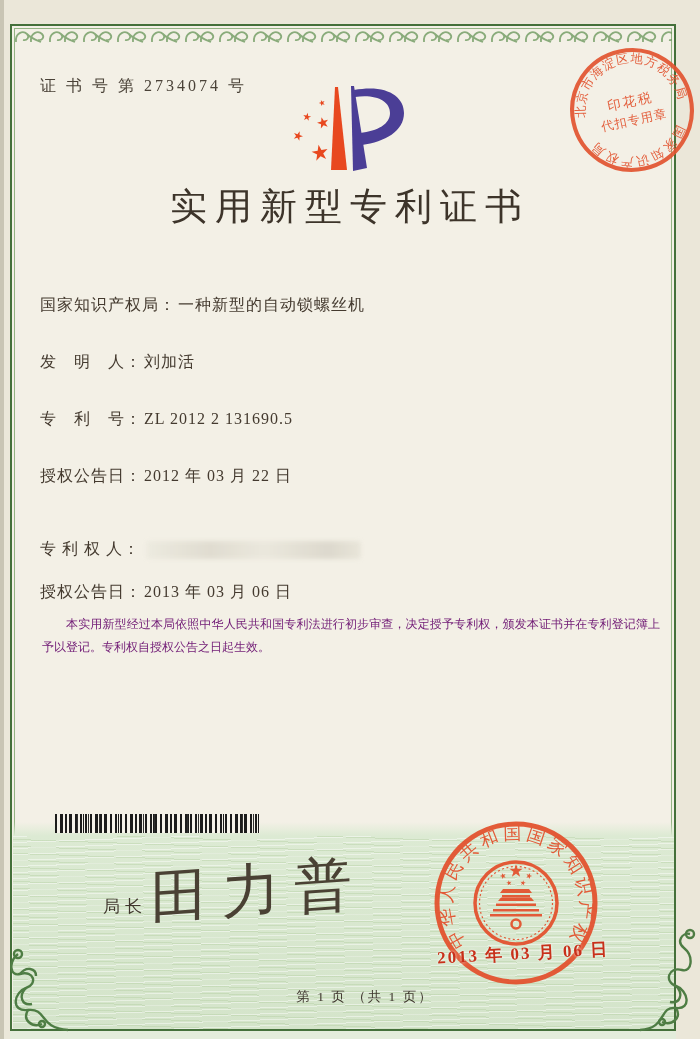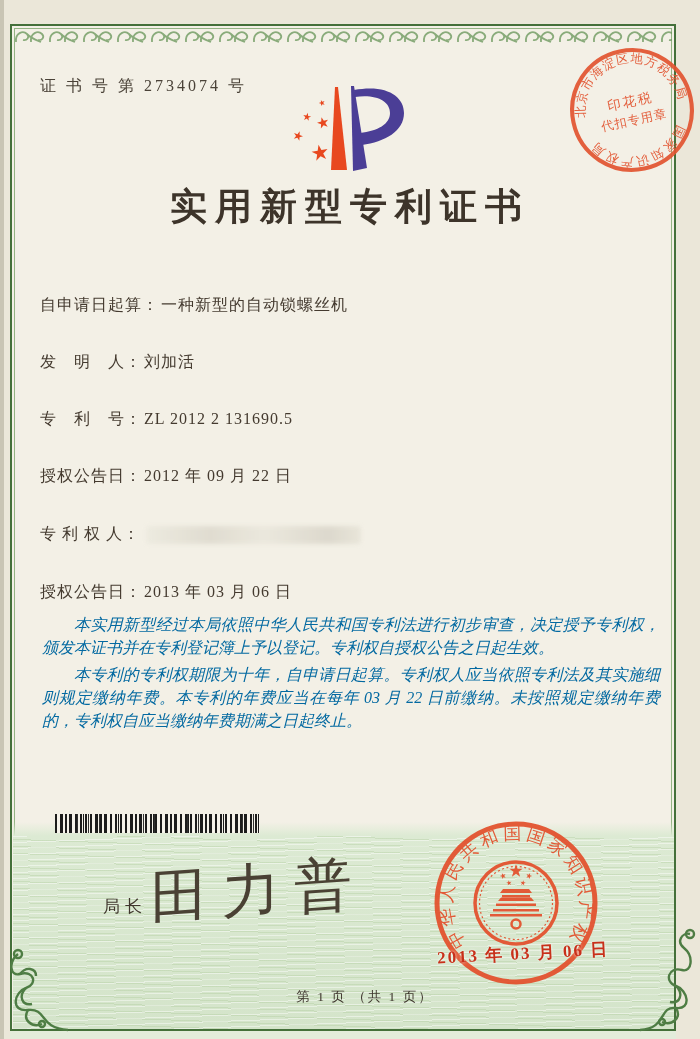--- a/index.html
+++ b/index.html
@@ -29,34 +29,34 @@
   }
   .below-strip{position:absolute; left:10px; top:1031px; width:666px; height:8px; background:#e3ecdb;}
   .cert-number{
     position:absolute; left:40px; top:76px; font-size:16px; letter-spacing:3px;
     color:#4a4238; z-index:3;
   }
   .logo{position:absolute; left:290px; top:86px; width:120px; height:90px; z-index:3;}
   .tax-stamp{position:absolute; left:567px; top:45px; width:130px; height:130px; z-index:5; opacity:.92;}
   .title{
     position:absolute; left:0; top:182px; width:100%; text-align:center;
-    font-size:37px; font-weight:700; letter-spacing:8px; color:#3d342a; z-index:3;
+    font-size:37px; font-weight:400; letter-spacing:8px; color:#3d342a; z-index:3;
   }
   .fields{position:absolute; left:40px; top:0; width:620px; z-index:3;}
   .field{position:absolute; left:0; font-size:16px; letter-spacing:1px; white-space:nowrap;}
-  .f0{top:295px}.f1{top:352px}.f2{top:409px}.f3{top:466px}.f4{top:524px}.f5{top:582px}
+  .f0{top:295px}.f1{top:352px}.f2{top:409px}.f3{top:466px}.f4{top:539px}.f5{top:582px}
   .field .val{margin-left:2px;margin-top:32px;}
   .smudge{
     display:inline-block; width:215px; height:18px; vertical-align:middle; margin-left:4px;
     background:linear-gradient(90deg,#eceadf,#ddd9cd 30%,#eae7dc 55%,#d9d5c9 85%,#e7e4d8);
     filter:blur(2px); border-radius:3px; opacity:.85;
   }
   .paragraphs{
     position:absolute; left:42px; top:613px; width:618px; z-index:3;
-    font-size:16px; line-height:23px; text-align:justify; color:#0369a1;font-style:italic;
+    font-size:12px; line-height:23px; text-align:justify; color:#701a75;
   }
   .paragraphs p{margin:0 0 4px 0; text-indent:2em;}
   .barcode{
     position:absolute; left:55px; top:814px; width:205px; height:19px; z-index:4;
     background:
       repeating-linear-gradient(90deg,#1c1c1c 0 2px,transparent 2px 5px),
       repeating-linear-gradient(90deg,#1c1c1c 0 1px,transparent 1px 7px),
       repeating-linear-gradient(90deg,rgba(28,28,28,.9) 0 1px,transparent 1px 11px);
     background-color:#f5f2ea;
   }
@@ -133,42 +133,41 @@
       </text>
       <text x="63" y="59" text-anchor="middle" font-size="13" letter-spacing="2" font-family="Liberation Serif,serif">印花税</text>
       <text x="63" y="77" text-anchor="middle" font-size="12" letter-spacing="1" font-family="Liberation Serif,serif">代扣专用章</text>
     </g>
   </svg>
 
   <div class="title">实用新型专利证书</div>
 
   <div class="fields">
     <div class="field f0">
-      <span class="lbl">自申请日起算：</span><span class="val">一种新型的自动锁螺丝机</span>
+      <span class="lbl">国家知识产权局：</span><span class="val">一种新型的自动锁螺丝机</span>
     </div>
     <div class="field f1">
       <span class="lbl">发　明　人：</span><span class="val">刘加活</span>
     </div>
     <div class="field f2">
       <span class="lbl">专　利　号：</span><span class="val">ZL 2012 2 131690.5</span>
     </div>
     <div class="field f3">
-      <span class="lbl">授权公告日：</span><span class="val">2012 年 09 月 22 日</span>
+      <span class="lbl">授权公告日：</span><span class="val">2012 年 03 月 22 日</span>
     </div>
     <div class="field f4">
       <span class="lbl">专 利 权 人：</span><span class="val"></span><span class="smudge"></span>
     </div>
     <div class="field f5">
       <span class="lbl">授权公告日：</span><span class="val">2013 年 03 月 06 日</span>
     </div>
   </div>
 
   <div class="paragraphs">
     <p>本实用新型经过本局依照中华人民共和国专利法进行初步审查，决定授予专利权，颁发本证书并在专利登记簿上予以登记。专利权自授权公告之日起生效。</p>
-    <p>本专利的专利权期限为十年，自申请日起算。专利权人应当依照专利法及其实施细则规定缴纳年费。本专利的年费应当在每年 03 月 22 日前缴纳。未按照规定缴纳年费的，专利权自应当缴纳年费期满之日起终止。</p>
   </div>
 
   <div class="barcode"></div>
 
   <div class="commissioner">局长</div>
   <div class="signature">田力普</div>
 
   <svg class="main-seal" viewBox="0 0 172 172">
     <g fill="#e3502c">
       <circle cx="86" cy="86" r="79" fill="none" stroke="#e3502c" stroke-width="5"></circle>

